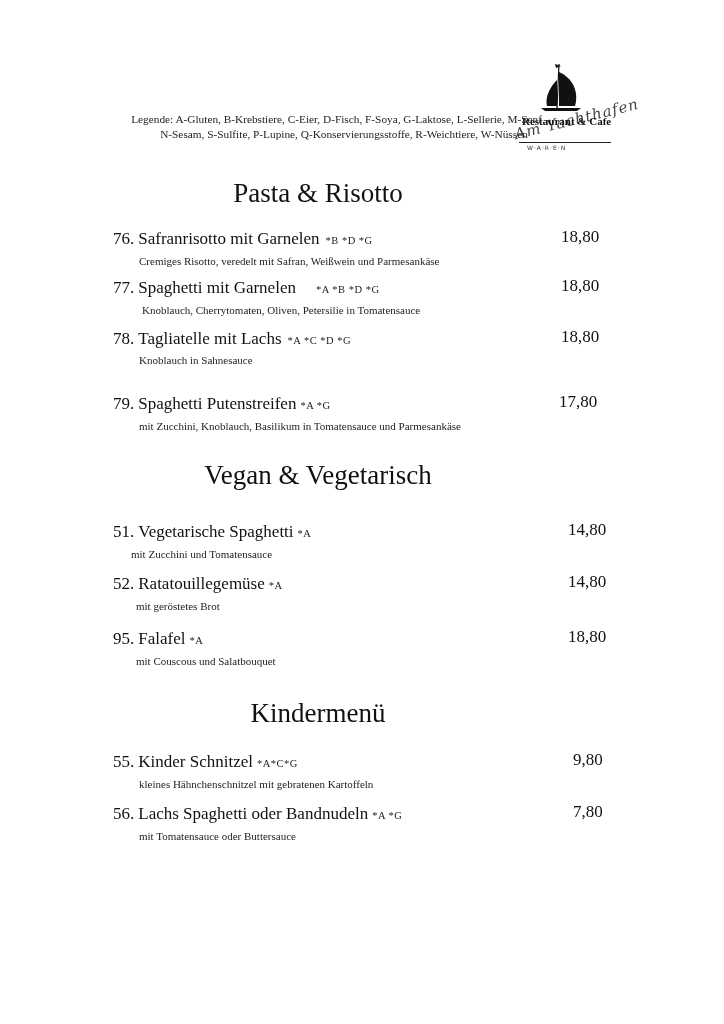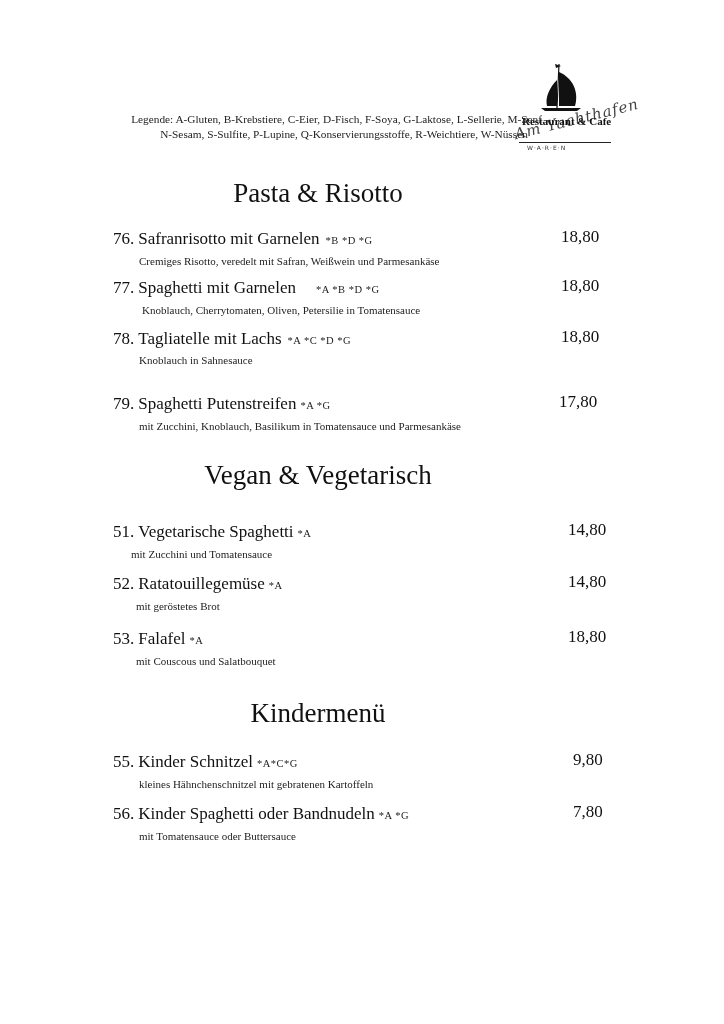--- a/index.html
+++ b/index.html
@@ -98,30 +98,30 @@
   <span class="price" style="left:455px">14,80</span>
 </div>
 
 <div class="item" style="top:572px">
   <div class="title"><span class="num">52.</span><span>Ratatouillegemüse</span><span class="alg" style="margin-left:4px">*A</span></div>
   <div class="desc" style="margin-left:23px">mit geröstetes Brot</div>
   <span class="price" style="left:455px">14,80</span>
 </div>
 
 <div class="item" style="top:627px">
-  <div class="title"><span class="num">53.</span><span>Falafel</span><span class="alg" style="margin-left:4px">*A</span></div>
+  <div class="title"><span class="num">95.</span><span>Falafel</span><span class="alg" style="margin-left:4px">*A</span></div>
   <div class="desc" style="margin-left:23px">mit Couscous und Salatbouquet</div>
   <span class="price" style="left:455px">18,80</span>
 </div>
 
 <div class="section-title" style="top:698px">Kindermenü</div>
 
 <div class="item" style="top:750px">
   <div class="title"><span class="num">55.</span><span>Kinder Schnitzel</span><span class="alg" style="margin-left:4px">*A*C*G</span></div>
   <div class="desc">kleines Hähnchenschnitzel mit gebratenen Kartoffeln</div>
   <span class="price" style="left:460px">9,80</span>
 </div>
 
 <div class="item" style="top:802px">
-  <div class="title"><span class="num">56.</span><span>Kinder Spaghetti oder Bandnudeln</span><span class="alg" style="margin-left:4px">*A *G</span></div>
+  <div class="title"><span class="num">56.</span><span>Lachs Spaghetti oder Bandnudeln</span><span class="alg" style="margin-left:4px">*A *G</span></div>
   <div class="desc">mit Tomatensauce oder Buttersauce</div>
   <span class="price" style="left:460px">7,80</span>
 </div>
 
 </body></html>

